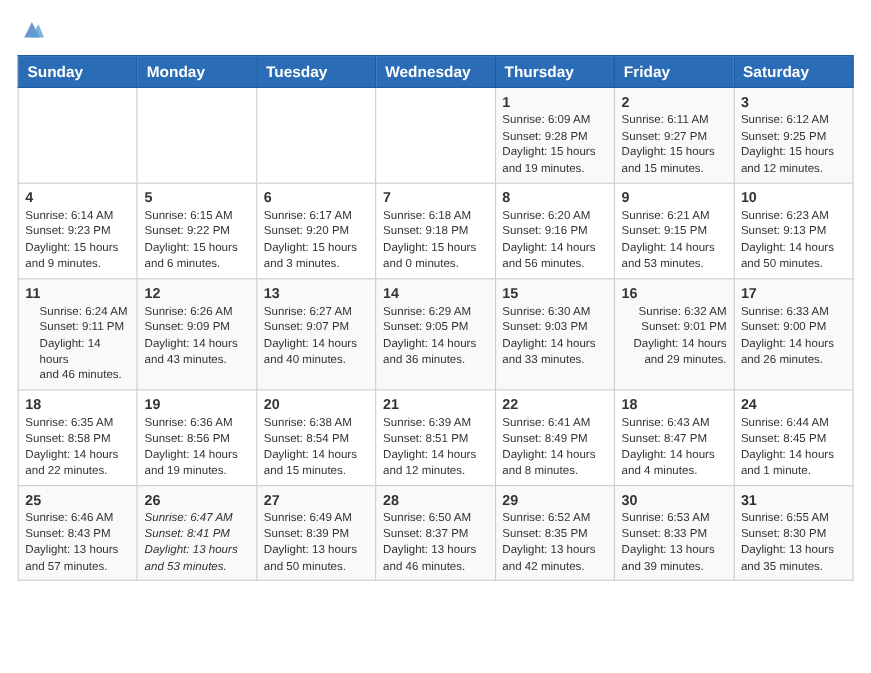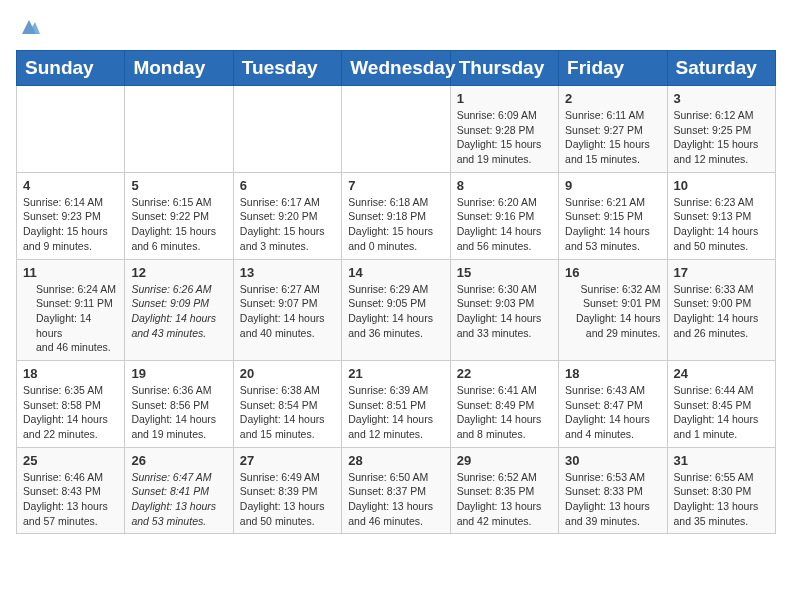--- a/index.html
+++ b/index.html
@@ -44,21 +44,21 @@
       color: #555;
     }
     table {
       width: 100%;
       border-collapse: collapse;
       table-layout: fixed;
     }
     thead tr th {
       background-color: #2a6cb5;
       color: #fff;
-      font-size: 19px;
+      font-size: 14px;
       font-weight: bold;
       text-align: left;
       padding: 6px 8px;
       border: 1px solid #1a5ca5;
     }
     tbody tr td {
       border: 1px solid #ccc;
       vertical-align: top;
       padding: 5px 6px;
       font-size: 11px;
@@ -199,21 +199,21 @@
       <tr>
         <td>
           <span class="day-num">11</span>
           <div class="day-info" style="white-space: pre-line; margin-left: 13px;">Sunrise: 6:24 AM
 Sunset: 9:11 PM
 Daylight: 14 hours
 and 46 minutes.</div>
         </td>
         <td>
           <span class="day-num">12</span>
-          <div class="day-info" style="white-space: pre-line; font-style: italic;">Sunrise: 6:26 AM
+          <div class="day-info" style="white-space: pre-line;">Sunrise: 6:26 AM
 Sunset: 9:09 PM
 Daylight: 14 hours
 and 43 minutes.</div>
         </td>
         <td>
           <span class="day-num">13</span>
           <div class="day-info" style="white-space: pre-line;">Sunrise: 6:27 AM
 Sunset: 9:07 PM
 Daylight: 14 hours
 and 40 minutes.</div>

